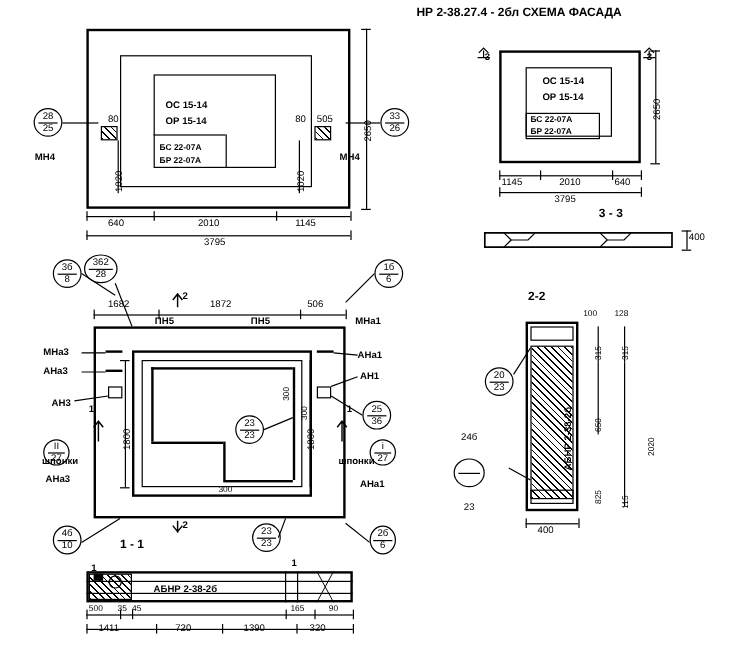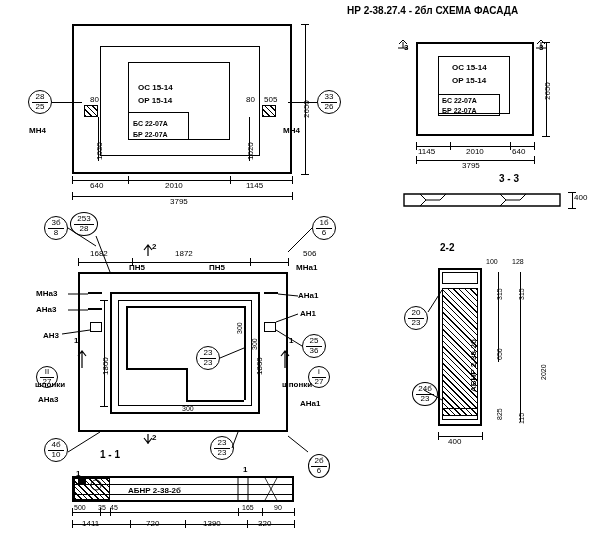--- a/index.html
+++ b/index.html
@@ -151,21 +151,21 @@
   <div class="ln v2" style="left:186px;top:368px;height:32px;"></div>
   <div class="ln h2" style="left:186px;top:400px;width:58px;"></div>
 
   <div class="ln h" style="left:78px;top:262px;width:210px;"></div>
   <div class="ln v" style="left:78px;top:258px;height:8px;"></div>
   <div class="ln v" style="left:132px;top:258px;height:8px;"></div>
   <div class="ln v" style="left:250px;top:258px;height:8px;"></div>
   <div class="ln v" style="left:288px;top:258px;height:8px;"></div>
   <div class="t t8" style="left:90px;top:250px;">1682</div>
   <div class="t t8" style="left:175px;top:250px;">1872</div>
-  <div class="t t8" style="left:256px;top:250px;margin-left:47px;">506</div>
+  <div class="t t8" style="left:256px;top:250px;">506</div>
 
   <div class="t tb t8" style="left:129px;top:264px;">ПН5</div>
   <div class="t tb t8" style="left:209px;top:264px;">ПН5</div>
   <div class="t tb t8" style="left:296px;top:264px;">МНа1</div>
 
   <div class="t tb t8" style="left:36px;top:290px;">МНа3</div>
   <div class="t tb t8" style="left:36px;top:306px;">АНа3</div>
   <div class="t tb t8" style="left:43px;top:332px;">АН3</div>
   <div class="t tb t8" style="left:298px;top:292px;">АНа1</div>
   <div class="t tb t8" style="left:300px;top:310px;">АН1</div>
@@ -201,21 +201,21 @@
   <div class="t tb t8" style="left:289px;top:337px;">1</div>
   <div class="t tb t8" style="left:152px;top:243px;">2</div>
   <div class="t tb t8" style="left:152px;top:434px;">2</div>
 
   <div class="cir" style="left:44px;top:216px;width:24px;height:24px;">
     <span>3б</span>
     <span style="border-top:1px solid #000;width:16px;"></span>
     <span>8</span>
   </div>
   <div class="cir" style="left:70px;top:212px;width:28px;height:24px;">
-    <span>253</span>
+    <span>362</span>
     <span style="border-top:1px solid #000;width:20px;"></span>
     <span>28</span>
   </div>
   <div class="cir" style="left:312px;top:216px;width:24px;height:24px;">
     <span>1б</span>
     <span style="border-top:1px solid #000;width:16px;"></span>
     <span>6</span>
   </div>
   <div class="cir" style="left:196px;top:346px;width:24px;height:24px;">
     <span>23</span>
@@ -230,21 +230,21 @@
   <div class="cir" style="left:44px;top:438px;width:24px;height:24px;">
     <span>4б</span>
     <span style="border-top:1px solid #000;width:16px;"></span>
     <span>10</span>
   </div>
   <div class="cir" style="left:210px;top:436px;width:24px;height:24px;">
     <span>23</span>
     <span style="border-top:1px solid #000;width:16px;"></span>
     <span>23</span>
   </div>
-  <div class="cir" style="left:308px;top:454px;width:22px;height:24px;">
+  <div class="cir" style="left:308px;top:438px;width:22px;height:24px;">
     <span>2б</span>
     <span style="border-top:1px solid #000;width:16px;"></span>
     <span>6</span>
   </div>
   <div class="cir" style="left:36px;top:366px;width:22px;height:22px;">
     <span>II</span>
     <span style="border-top:1px solid #000;width:14px;"></span>
     <span>27</span>
   </div>
   <div class="cir" style="left:308px;top:366px;width:22px;height:22px;">
@@ -285,21 +285,21 @@
   <div class="ln h" style="left:438px;top:436px;width:44px;"></div>
   <div class="ln v" style="left:438px;top:432px;height:8px;"></div>
   <div class="ln v" style="left:482px;top:432px;height:8px;"></div>
   <div class="t t8" style="left:448px;top:438px;">400</div>
 
   <div class="cir" style="left:404px;top:306px;width:24px;height:24px;">
     <span>20</span>
     <span style="border-top:1px solid #000;width:16px;"></span>
     <span>23</span>
   </div>
-  <div class="cir" style="left:412px;top:382px;width:26px;height:24px;">
+  <div class="cir" style="left:378px;top:382px;width:26px;height:24px;gap:24px;">
     <span>24б</span>
     <span style="border-top:1px solid #000;width:18px;"></span>
     <span>23</span>
   </div>
   <svg width="611" height="541">
     <path d="M428,312 L442,290 M424,390 L442,400" stroke="#000" fill="none" stroke-width="1"></path>
   </svg>
 
   <div class="t tb t10" style="left:100px;top:450px;">1 - 1</div>
   <div class="box2" style="left:72px;top:476px;width:222px;height:26px;"></div>

